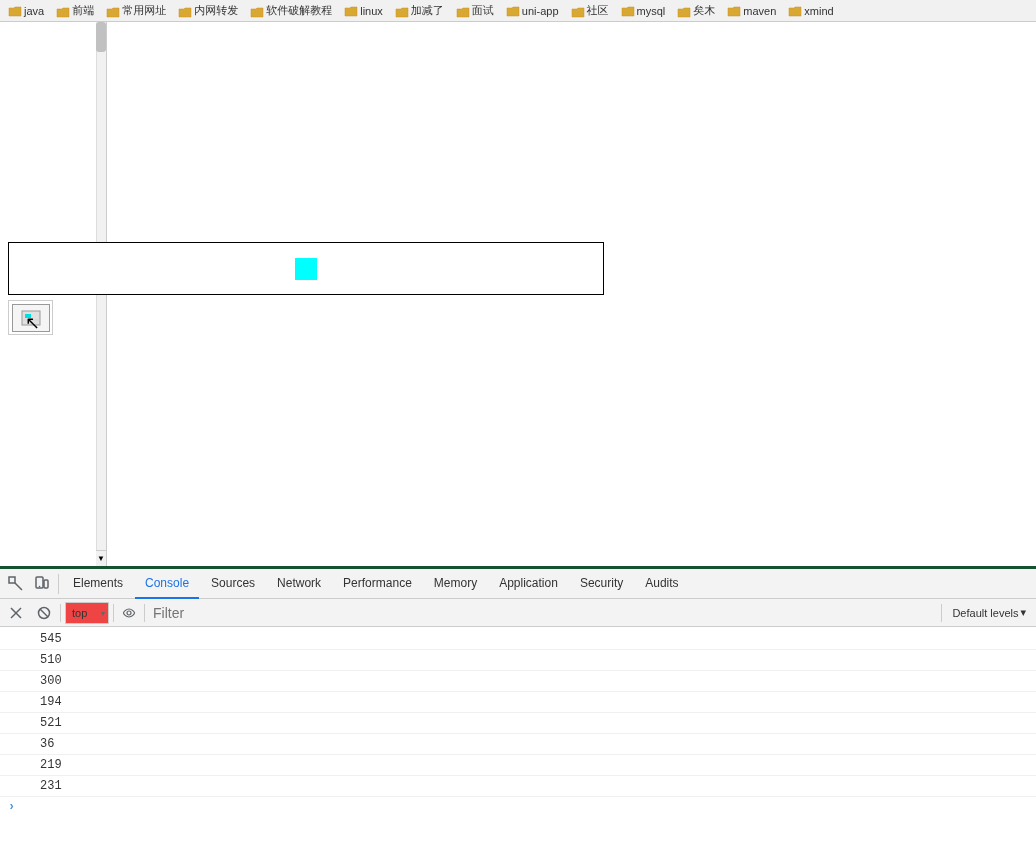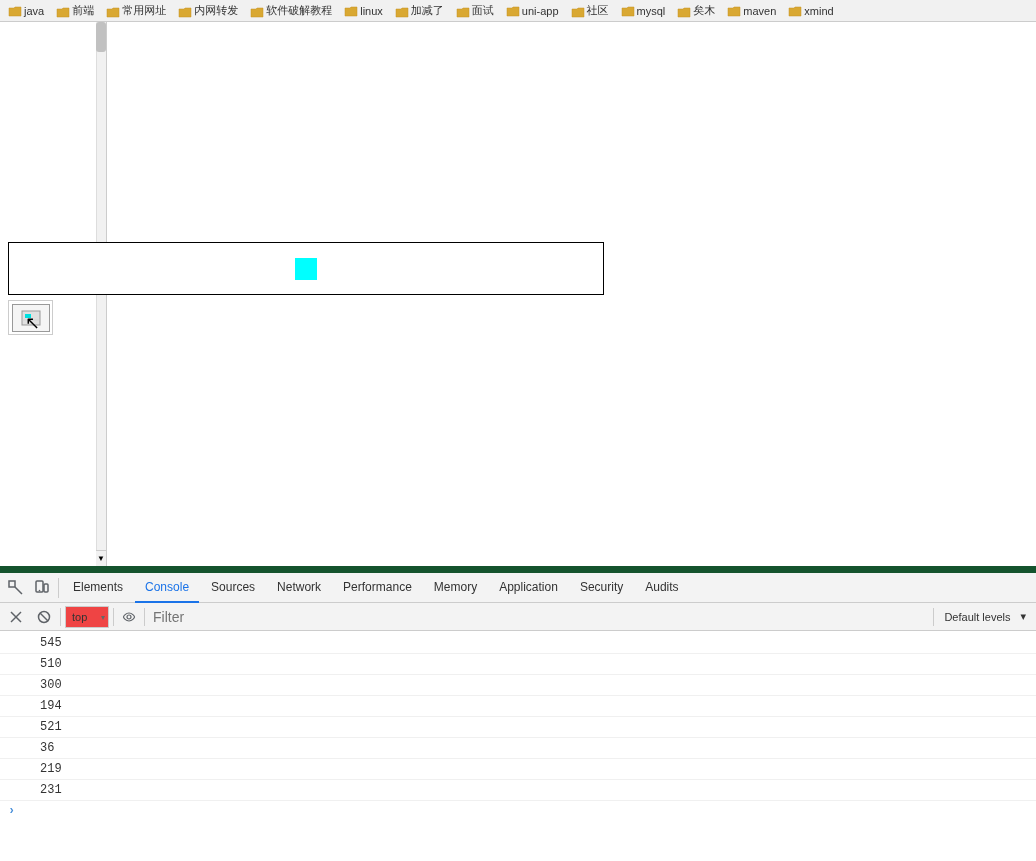--- a/index.html
+++ b/index.html
@@ -162,21 +162,21 @@
     }
 
     
     .devtools {
       position: absolute;
       bottom: 0;
       left: 0;
       width: 1036px;
       height: 295px;
       background: #f3f3f3;
-      border-top: 7px solid #14532d;
+      border-top: 3px solid #14532d;
     }
 
     
     .devtools-toolbar {
       height: 30px;
       background: #f3f3f3;
       border-bottom: 1px solid #ccc;
       display: flex;
       align-items: center;
       padding: 0 4px;
@@ -266,21 +266,21 @@
       background: transparent;
       font-size: 14px;
       color: #333;
       outline: none;
       padding: 0 4px;
     }
     .devtools-levels-btn {
       margin-left: auto;
       display: flex;
       align-items: center;
-      gap: 10px;
+      gap: 2px;
       padding: 2px 6px;
       font-size: 11px;
       color: #333;
       cursor: pointer;
       white-space: nowrap;
     }
     .vertical-separator {
       width: 1px;
       height: 18px;
       background: #ccc;

